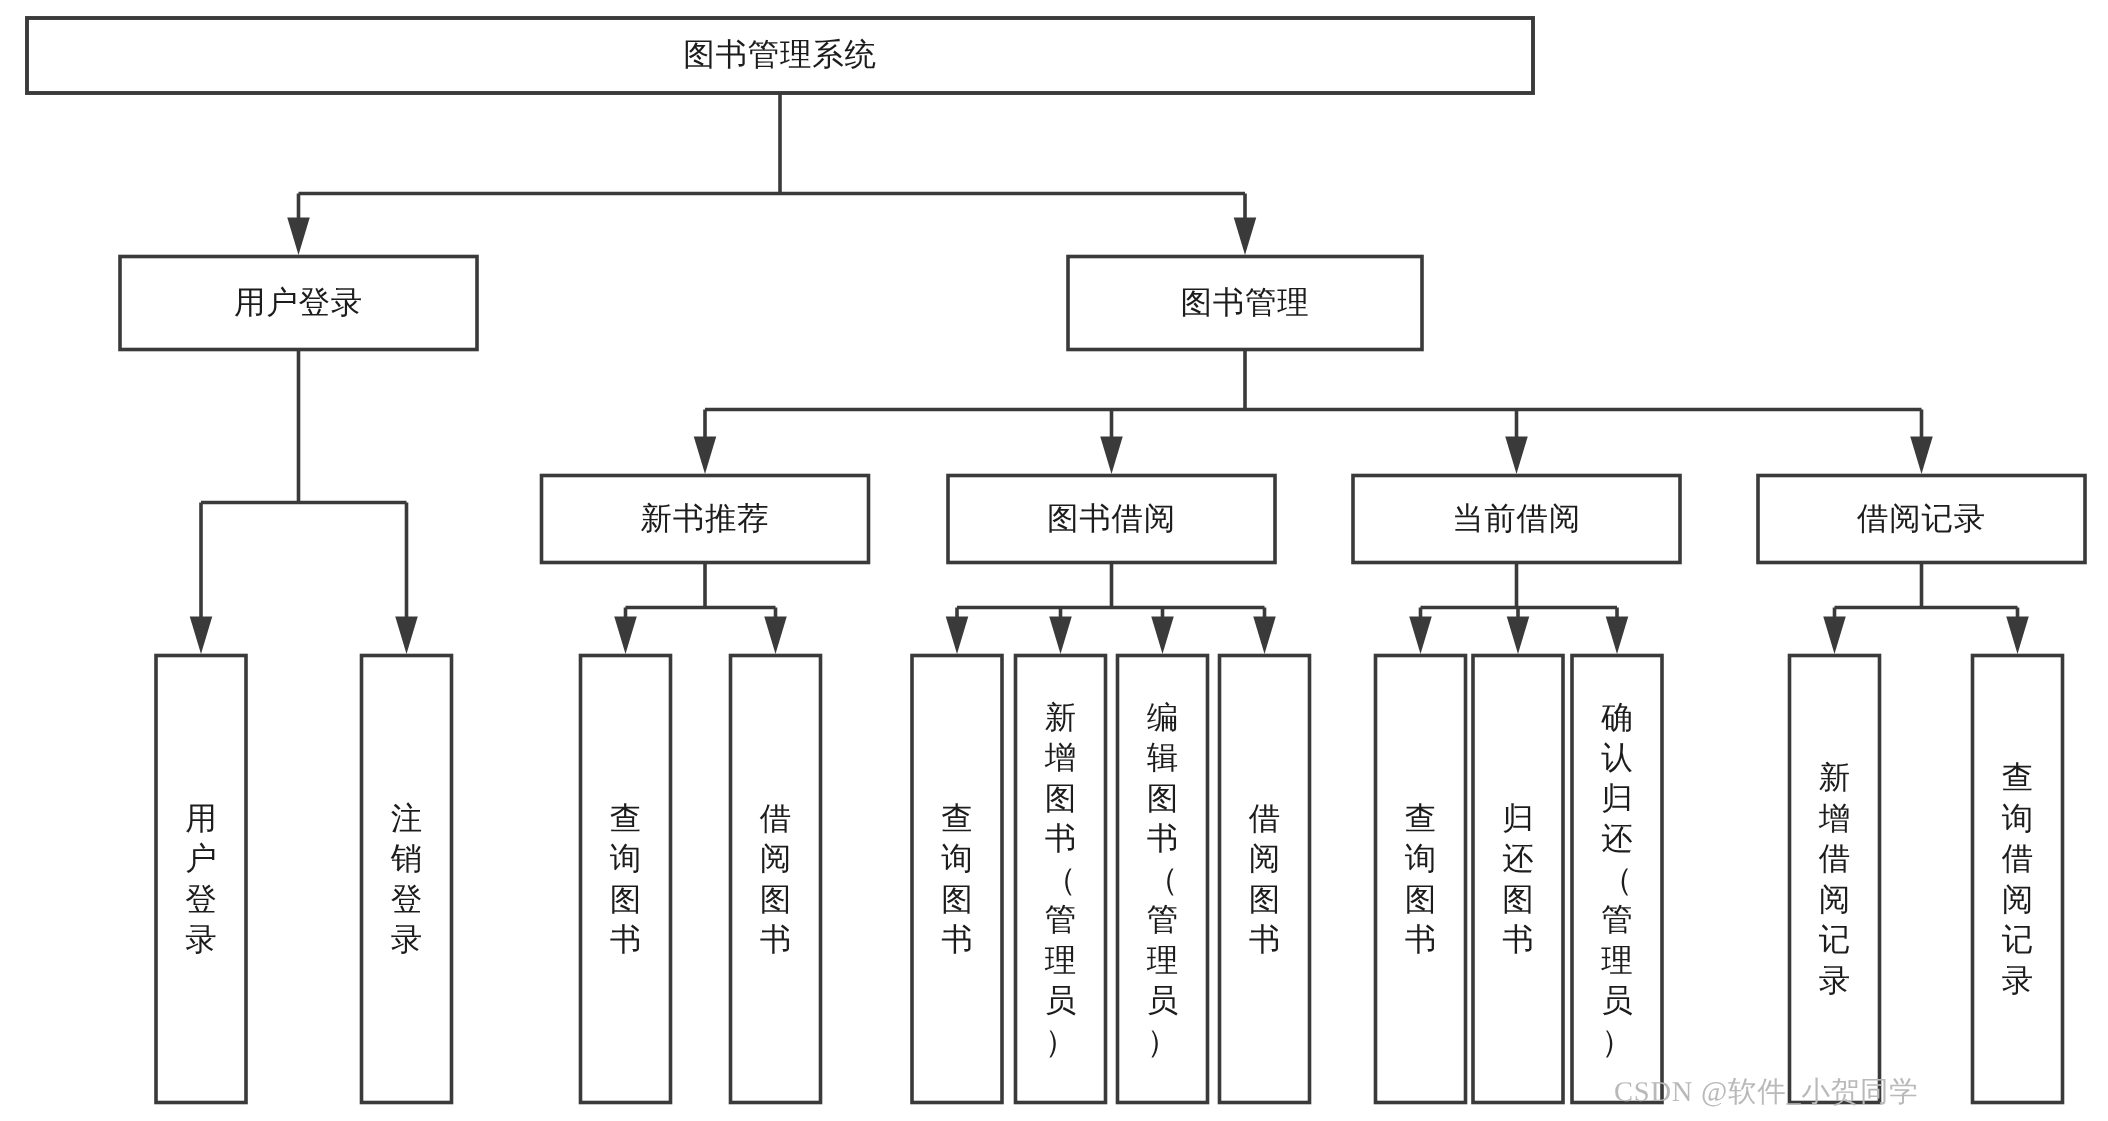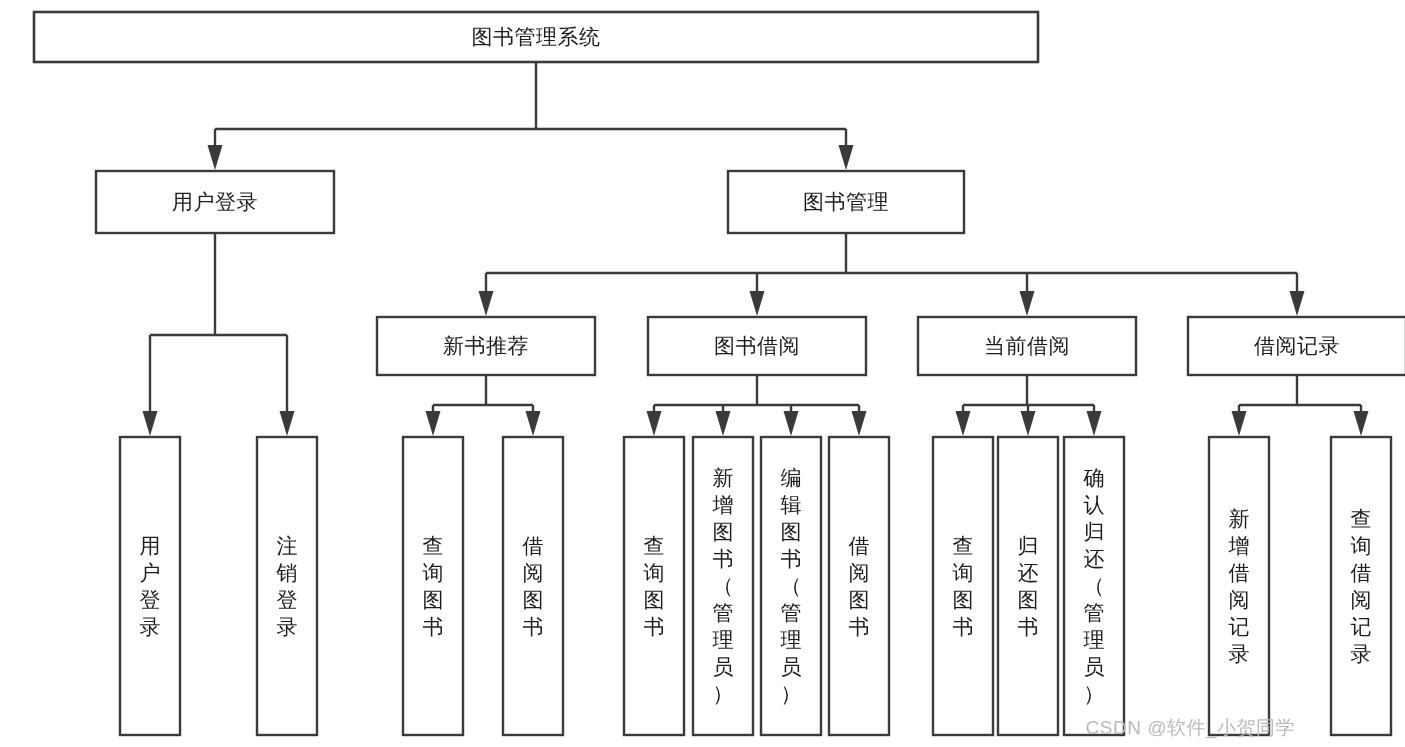--- a/index.html
+++ b/index.html
@@ -10,21 +10,21 @@
   }
   body {
     width: 1405px;
     height: 747px;
     font-family: "Liberation Sans", "DejaVu Sans", sans-serif;
     overflow: hidden;
     position: relative;
   }
   #diagram-root {
     position: absolute;
-    left: 16px;
+    left: 0;
     top: 0;
     width: 1291px;
     height: 747px;
     border-radius: 16px;
   }
   svg.diagram {
     display: block;
     width: 1405px;
     height: 747px;
     background: #ffffff;
@@ -58,21 +58,21 @@
   .vert-char {
     fill: #1c1c1c;
     font-family: "Liberation Sans", "DejaVu Sans", sans-serif;
     font-size: 21px;
     text-anchor: middle;
   }
   .watermark-text {
     position: absolute;
     right: 12px;
     bottom: 6px;
-    font-family: Liberation Sans, sans-serif;
+    font-family: Liberation Serif, serif;
     font-size: 19px;
     color: #b9b9b9;
     white-space: nowrap;
     user-select: none;
     letter-spacing: 0.5px;
   }
 </style>
 </head>
 <body>
 

